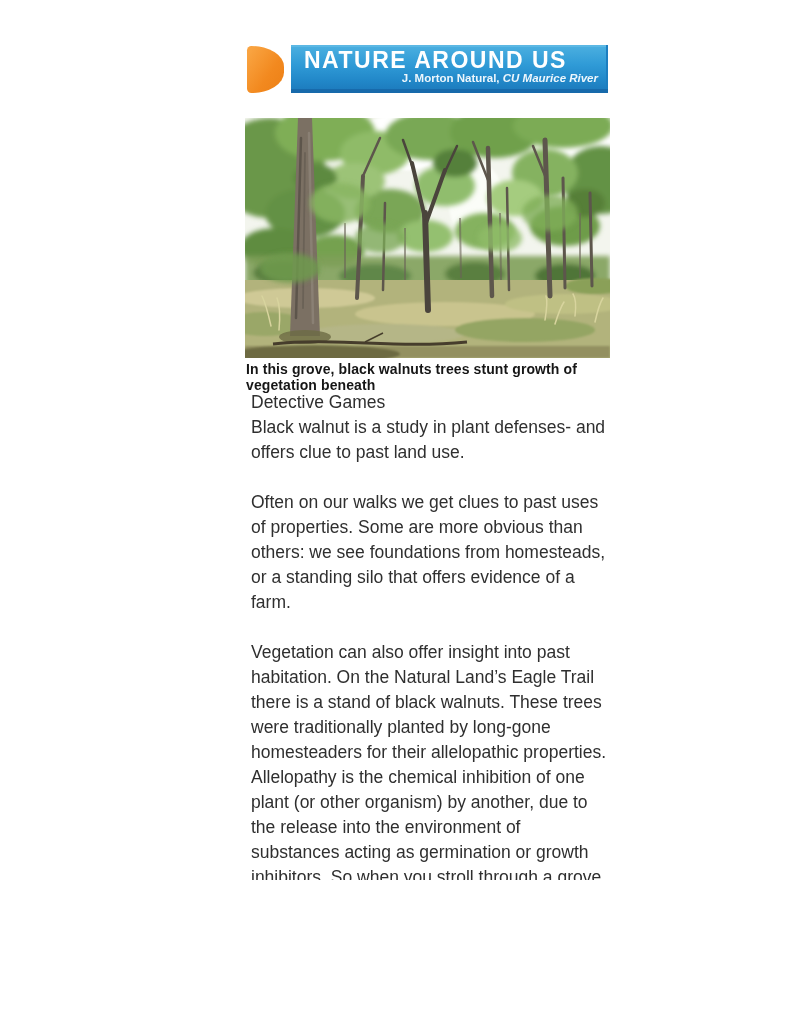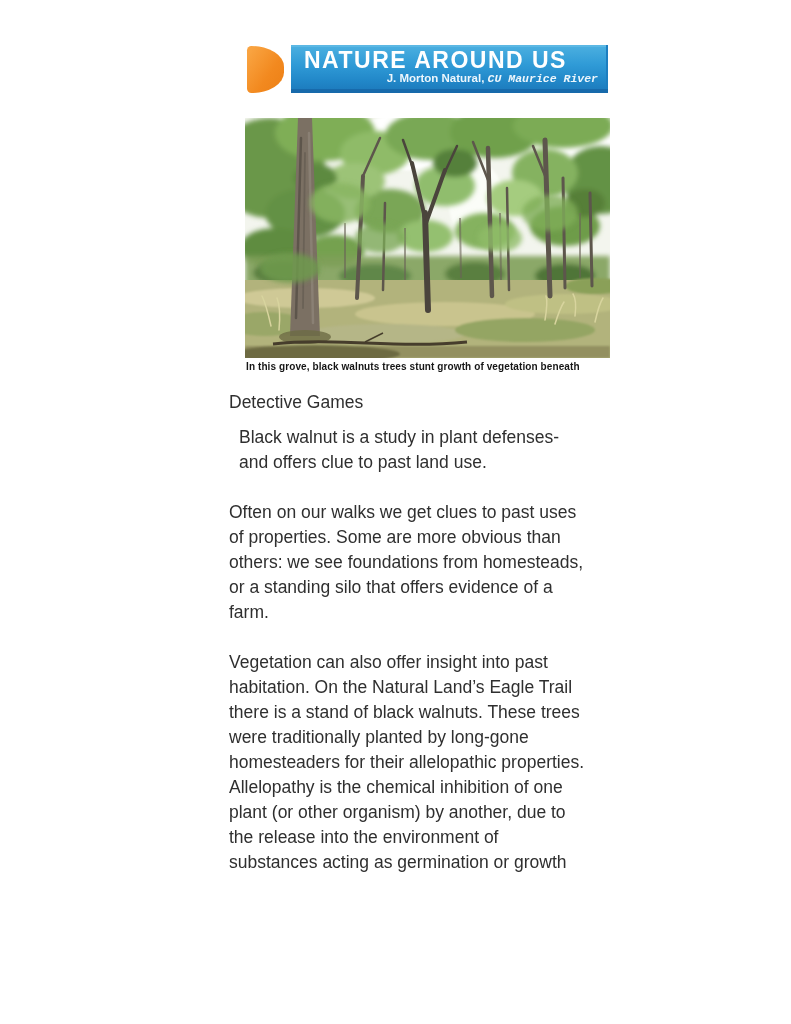--- a/index.html
+++ b/index.html
@@ -66,57 +66,56 @@
     position: absolute;
     right: 10px;
     top: 27px;
     font-size: 11.5px;
     font-weight: bold;
     color: #ecf6fc;
     white-space: nowrap;
   }
   .banner-subtitle .org {
     font-style: italic;
-    font-family: Liberation Mono, monospace;
   }
 
   
   .photo-frame {
     position: absolute;
     left: 245px;
     top: 118px;
     width: 365px;
     height: 240px;
     overflow: hidden;
   }
   .photo-frame svg { display: block; }
 
   .photo-caption {
     position: absolute;
     left: 246px;
     top: 361px;
     width: 365px;
-    font-size: 10px;
+    font-size: 14px;
     font-weight: bold;
     color: #161616;
     letter-spacing: 0.1px;
   }
 
   
   .article {
     position: absolute;
-    left: 229px;
+    left: 251px;
     top: 390px;
     width: 362px;
     font-size: 17.5px;
     line-height: 25px;
     color: #2f2f2f;
   }
   .article .art-title { margin: 0; font-weight: normal; font-size: 17.5px; line-height: 25px; }
-  .article .art-subtitle { margin: 10px; }
+  .article .art-subtitle { margin: 0; }
   .article p.body-par { margin: 25px 4px 0 0; }
 </style>
 </head>
 <body>
 
 <div class="page">
 
   <div class="banner">
     <div class="banner-logo-box">
       <div class="logo-mark"></div>

